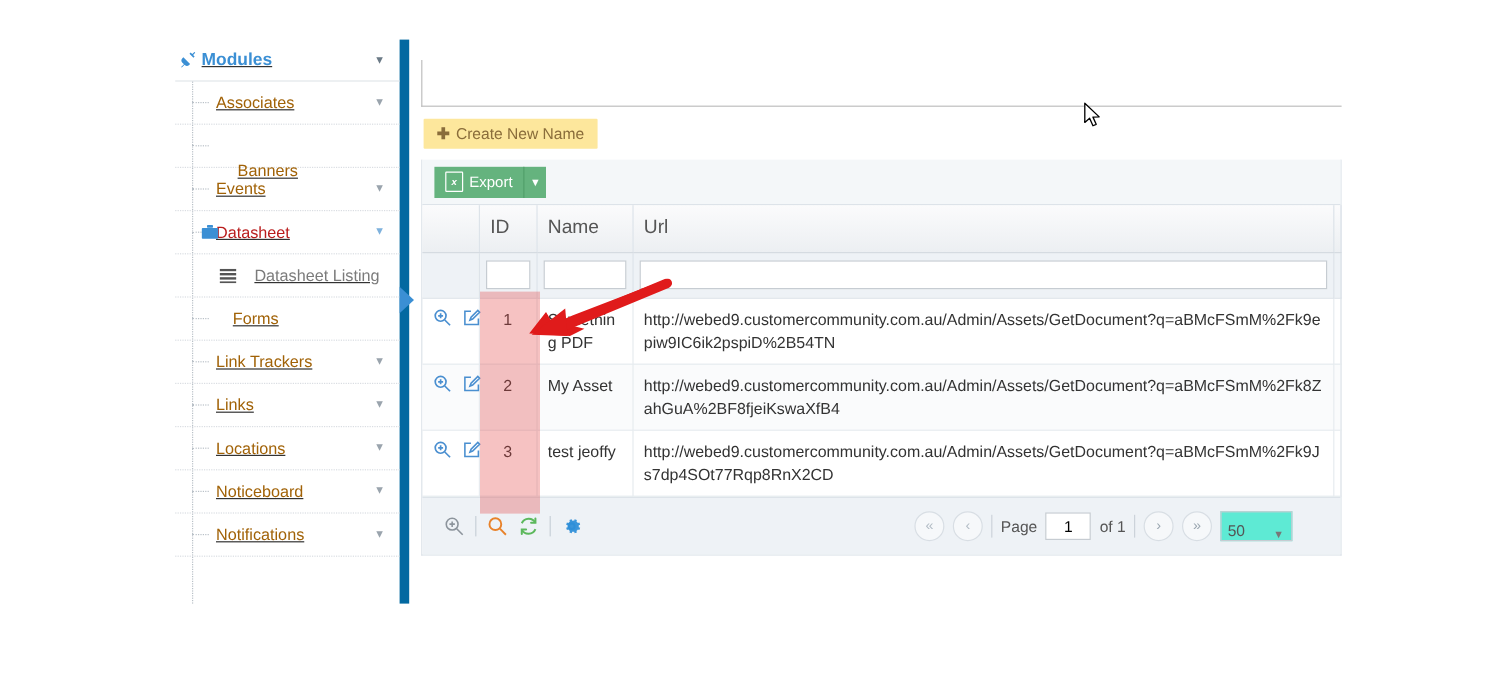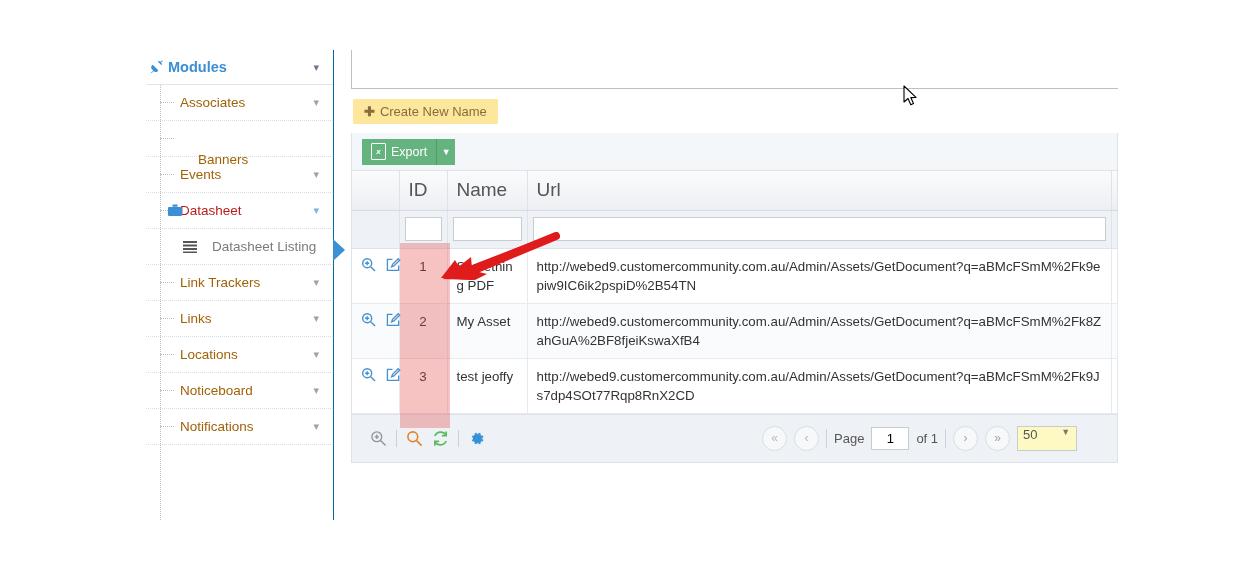--- a/index.html
+++ b/index.html
@@ -9,24 +9,25 @@
     font-family:"Liberation Sans", sans-serif;
     font-size:13px;
     color:#333;
     overflow:hidden;
     position:relative;
   }
 
   
   #sidebar{
     position:absolute;
-    left:146px; top:50px;
+    left:146px; top:33px;
     width:187px; height:470px;
     background:#ffffff;
-    border-right:1px solid #0369a1;
+    border-right:8px solid #0369a1;
+    text-decoration:underline;
   }
   .nav-row{
     position:relative;
     height:36px;
     display:flex;
     align-items:center;
     border-bottom:1px dotted #d9dde2;
     box-sizing:border-box;
   }
   .nav-row.modules{
@@ -202,21 +203,21 @@
     border-collapse:collapse;
     table-layout:fixed;
   }
   table.grid th{
     background:linear-gradient(#fbfbfc,#eceff2);
     border-right:1px solid #dde3e9;
     border-bottom:1px solid #d5dbe1;
     height:39px;
     text-align:left;
     padding:0 0 0 9px;
-    font-size:19px;
+    font-size:16px;
     font-weight:normal;
     color:#555;
     box-sizing:border-box;
   }
   table.grid tr.filter-row td{
     background:#eef2f6;
     border-right:1px solid #dde3e9;
     border-bottom:1px solid #dde3e9;
     height:38px;
     padding:0 5px;
@@ -305,27 +306,27 @@
     border:1px solid #c6ccd2;
     background:#fff;
     text-align:center;
     font-size:13px;
     font-family:"Liberation Sans", sans-serif;
     box-sizing:border-box;
   }
   #page-size{
     width:60px;height:25px;
     border:1px solid #c6ccd2;
-    background:#fef9c3;
+    background:#5eead4;
     font-size:13px;
     font-family:"Liberation Sans", sans-serif;
     padding-left:5px;
     box-sizing:border-box;
     color:#555;
-    display:flex;align-items:flex-start;justify-content:space-between;
+    display:flex;align-items:flex-end;justify-content:space-between;
     padding-right:6px;
     cursor:pointer;
   }
   #page-size .ps-caret{ font-size:9px; color:#777; }
 
   
   #redbox{
     position:absolute;
     left:400px; top:243px;
     width:50px; height:185px;
@@ -402,20 +403,24 @@
       <svg width="14" height="12" viewBox="0 0 14 12" fill="#555">
         <rect x="0" y="0" width="14" height="2"></rect>
         <rect x="0" y="3.5" width="14" height="2"></rect>
         <rect x="0" y="7" width="14" height="2"></rect>
         <rect x="0" y="10.5" width="14" height="1.6"></rect>
       </svg>
     </span>
     <span class="leaf-label" style="margin-left:66px;">Datasheet Listing</span>
   </div>
 
+  <div class="nav-row lvl1">
+    <span class="tree-dash"></span>
+    <span class="nav-label" style="margin-left:48px;">Forms</span>
+  </div>
 
   <div class="nav-row lvl1">
     <span class="tree-dash"></span>
     <span class="nav-label">Link Trackers</span>
     <span class="chev">▾</span>
   </div>
 
   <div class="nav-row lvl1">
     <span class="tree-dash"></span>
     <span class="nav-label">Links</span>

